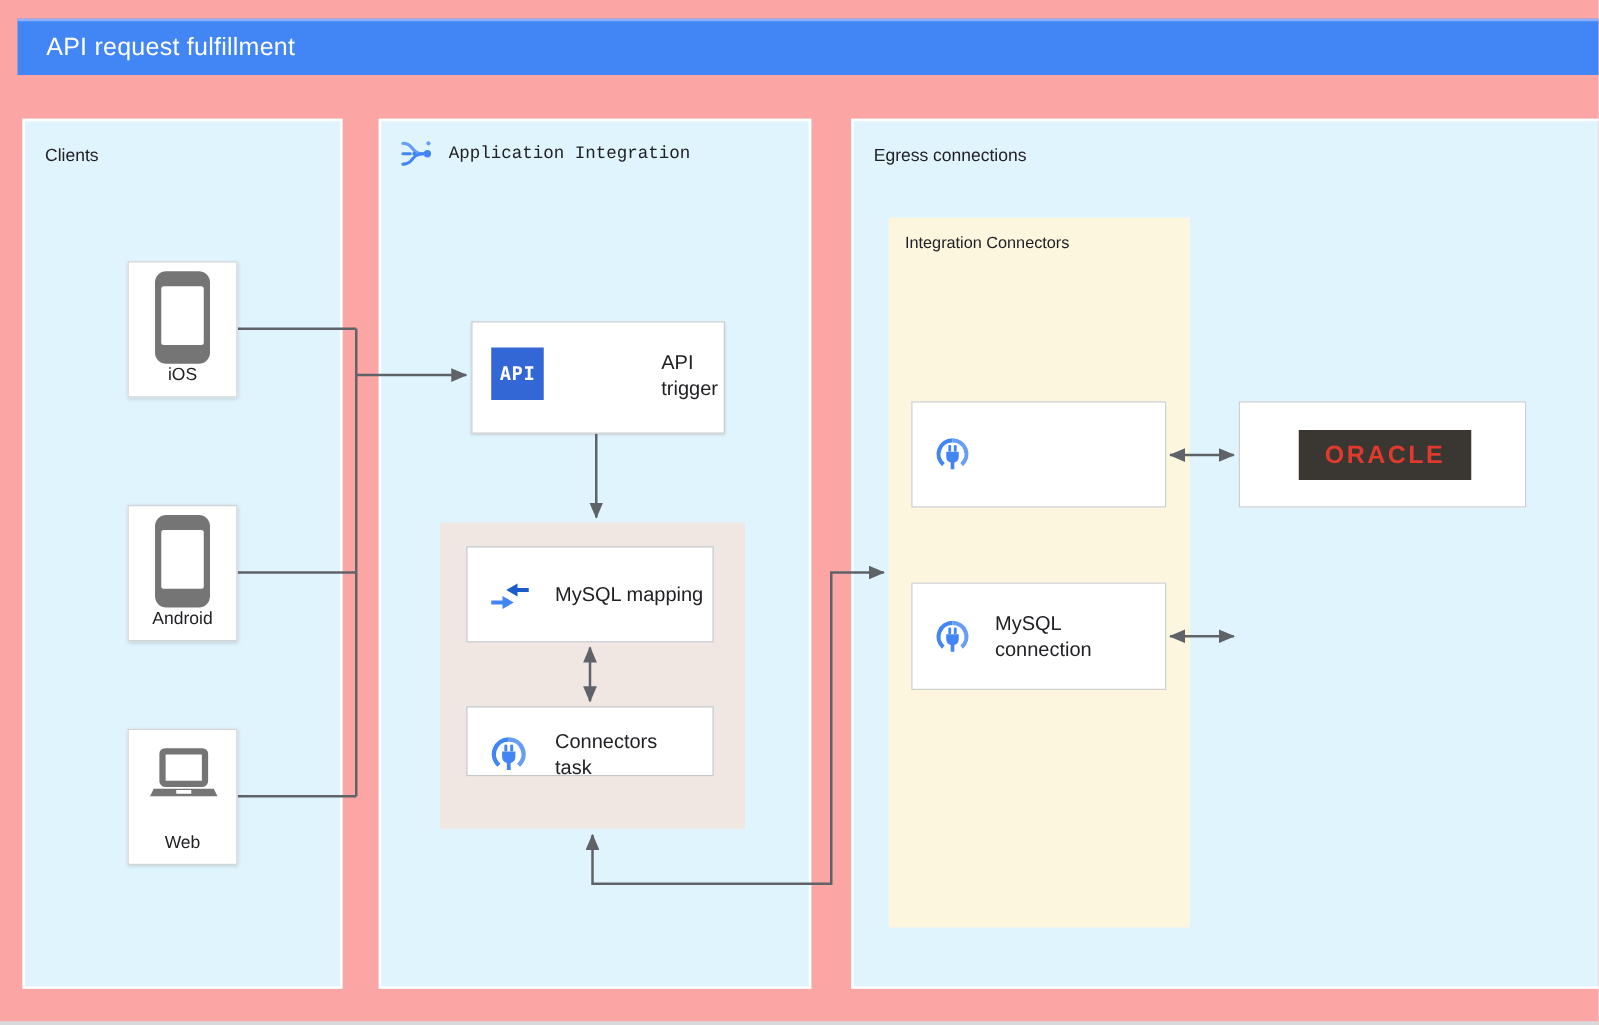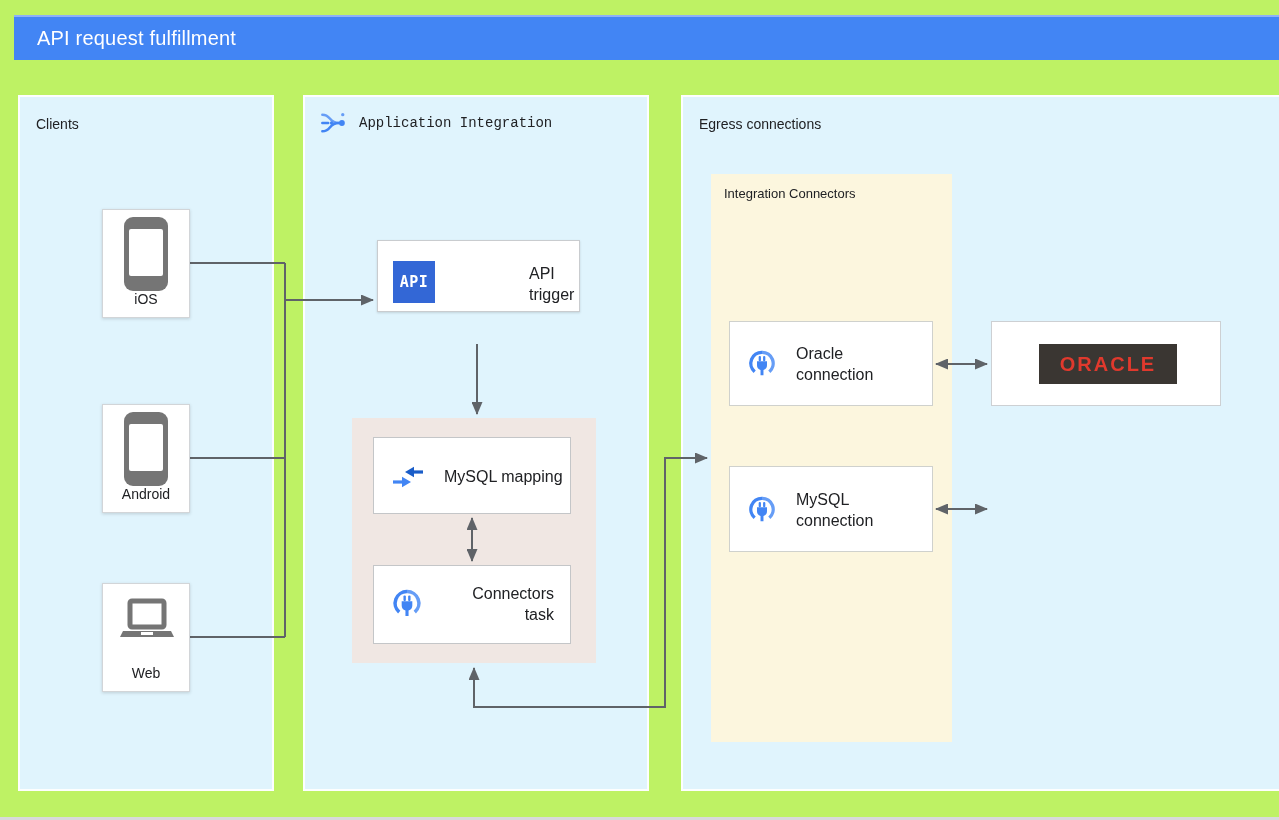--- a/index.html
+++ b/index.html
@@ -1,16 +1,16 @@
 <!DOCTYPE html>
 <html><head>
 <meta charset="utf-8">
 <style>
   html,body{margin:0;padding:0;background:#ebedee;font-family:"Liberation Sans",sans-serif;}
-  #canvas{position:relative;width:1279px;height:820px;background:#bef264;overflow:hidden;}
+  #canvas{position:relative;width:1279px;height:820px;background:#fca5a5;overflow:hidden;}
 
   
   .titlebar{position:absolute;left:14px;top:15px;width:1265px;height:45px;background:#4285f4;
     border-top:2px solid #8db1f8;box-sizing:border-box;display:flex;align-items:center;}
   .titlebar .t{color:#ffffff;font-size:20px;padding-left:23px;letter-spacing:.2px;}
 
   
   .panel{position:absolute;background:#e0f4fd;border:2px solid #fdfefe;box-sizing:border-box;}
   .panel-label{position:absolute;left:16px;top:19px;font-size:14px;color:#202124;}
   .panel-head{position:absolute;left:14px;top:11px;display:flex;align-items:center;gap:10px;font-family:Liberation Mono, monospace;}
@@ -130,38 +130,38 @@
     <span style="position:absolute;left:16px;top:14px;">
       <svg width="56" height="42" viewBox="0 0 56 42">
         <rect x="11" y="3" width="34" height="26" rx="2" fill="#ffffff" stroke="#757575" stroke-width="5"></rect>
         <path d="M4 33 H52 L55 39 H1 Z" fill="#757575"></path>
         <rect x="22" y="34" width="12" height="3" fill="#ffffff"></rect>
       </svg>
     </span>
     <span class="clbl">Web</span>
   </div>
 
-  <div class="node" style="left:377px;top:240px;width:203px;height:72px;">
+  <div class="node" style="left:377px;top:257px;width:203px;height:90px;">
     <div class="api-badge">API</div>
     <span class="lbl" style="left:151px;top:22px;width:60px;">API trigger</span>
   </div>
 
   <div class="node" style="left:373px;top:437px;width:198px;height:77px;border-color:#c4c6c8;box-shadow:none;">
     <span style="position:absolute;left:17px;top:27px;">
       <svg width="34" height="24" viewBox="0 0 34 24">
         <line x1="2" y1="17" x2="13" y2="17" stroke="#4285f4" stroke-width="3.2"></line>
         <path d="M11 11.8 L20 17 L11 22.2 Z" fill="#4285f4"></path>
         <line x1="32" y1="7" x2="21" y2="7" stroke="#1a5dc8" stroke-width="3.2"></line>
         <path d="M23 1.8 L14 7 L23 12.2 Z" fill="#1a5dc8"></path>
       </svg>
     </span>
     <span class="lbl" style="left:70px;top:28px;width:125px;">MySQL mapping</span>
   </div>
 
-  <div class="node" style="left:373px;top:565px;width:198px;height:79px;border-color:#c4c6c8;box-shadow:none;text-align:right;">
+  <div class="node" style="left:373px;top:565px;width:198px;height:56px;border-color:#c4c6c8;box-shadow:none;">
     <span style="position:absolute;left:16px;top:21px;">
       <svg width="34" height="34" viewBox="0 0 48 48">
         <path d="M24 6.5 A16.5 16.5 0 0 0 13 35.5" stroke="#4285f4" stroke-width="5" fill="none"></path>
         <path d="M24 6.5 A16.5 16.5 0 0 1 35 35.5" stroke="#669df6" stroke-width="5" fill="none"></path>
         <rect x="19" y="12" width="3.4" height="8" rx="1.5" fill="#4285f4"></rect>
         <rect x="25.6" y="12" width="3.4" height="8" rx="1.5" fill="#4285f4"></rect>
         <path d="M16.5 20 H31.5 V26 A7.5 7.5 0 0 1 26.2 33.1 V41 H21.8 V33.1 A7.5 7.5 0 0 1 16.5 26 Z" fill="#4285f4"></path>
       </svg>
     </span>
     <span class="lbl" style="left:70px;top:17px;width:110px;">Connectors task</span>
@@ -170,21 +170,20 @@
   <div class="node" style="left:729px;top:321px;width:204px;height:85px;border-color:#cfd1cd;box-shadow:none;">
     <span style="position:absolute;left:16px;top:26px;">
       <svg width="32" height="32" viewBox="0 0 48 48">
         <path d="M24 6.5 A16.5 16.5 0 0 0 13 35.5" stroke="#4285f4" stroke-width="5" fill="none"></path>
         <path d="M24 6.5 A16.5 16.5 0 0 1 35 35.5" stroke="#669df6" stroke-width="5" fill="none"></path>
         <rect x="19" y="12" width="3.4" height="8" rx="1.5" fill="#4285f4"></rect>
         <rect x="25.6" y="12" width="3.4" height="8" rx="1.5" fill="#4285f4"></rect>
         <path d="M16.5 20 H31.5 V26 A7.5 7.5 0 0 1 26.2 33.1 V41 H21.8 V33.1 A7.5 7.5 0 0 1 16.5 26 Z" fill="#4285f4"></path>
       </svg>
     </span>
-    <span class="lbl" style="left:66px;top:21px;width:115px;">Oracle connection</span>
   </div>
 
   <div class="node" style="left:729px;top:466px;width:204px;height:86px;border-color:#cfd1cd;box-shadow:none;">
     <span style="position:absolute;left:16px;top:27px;">
       <svg width="32" height="32" viewBox="0 0 48 48">
         <path d="M24 6.5 A16.5 16.5 0 0 0 13 35.5" stroke="#4285f4" stroke-width="5" fill="none"></path>
         <path d="M24 6.5 A16.5 16.5 0 0 1 35 35.5" stroke="#669df6" stroke-width="5" fill="none"></path>
         <rect x="19" y="12" width="3.4" height="8" rx="1.5" fill="#4285f4"></rect>
         <rect x="25.6" y="12" width="3.4" height="8" rx="1.5" fill="#4285f4"></rect>
         <path d="M16.5 20 H31.5 V26 A7.5 7.5 0 0 1 26.2 33.1 V41 H21.8 V33.1 A7.5 7.5 0 0 1 16.5 26 Z" fill="#4285f4"></path>

